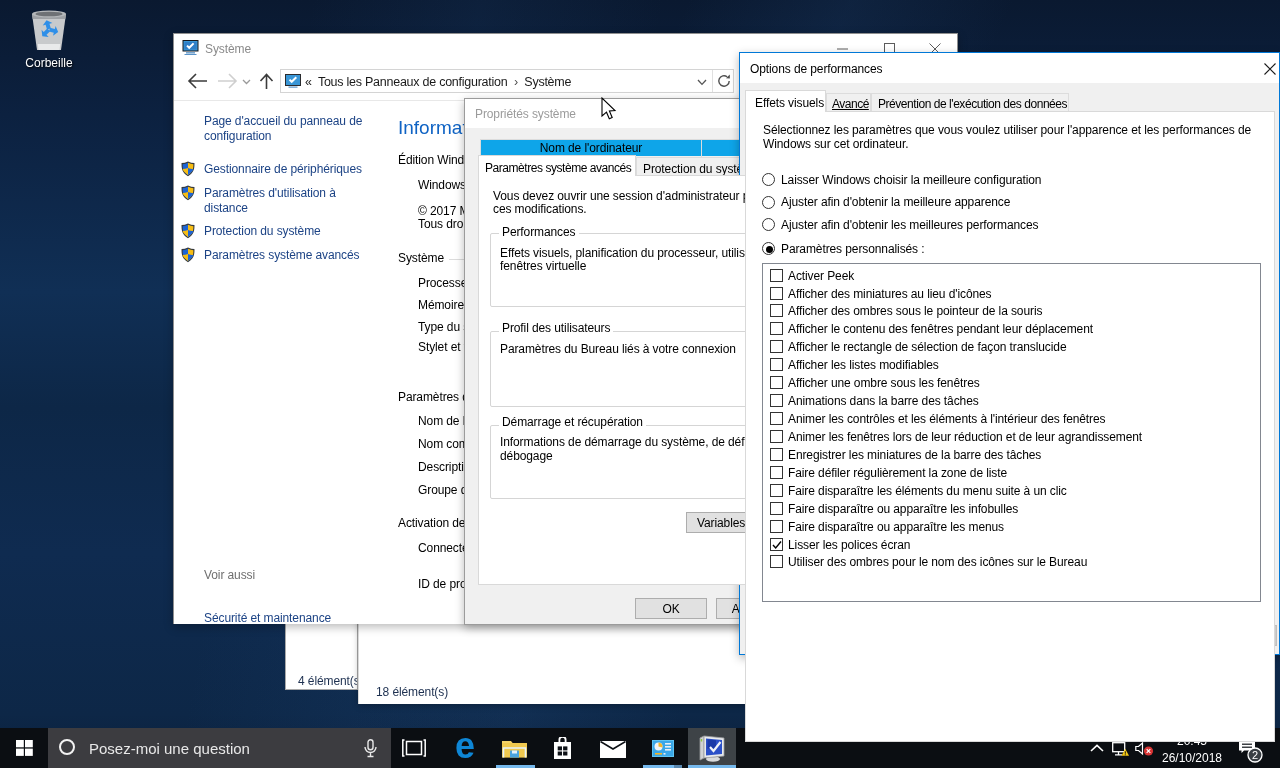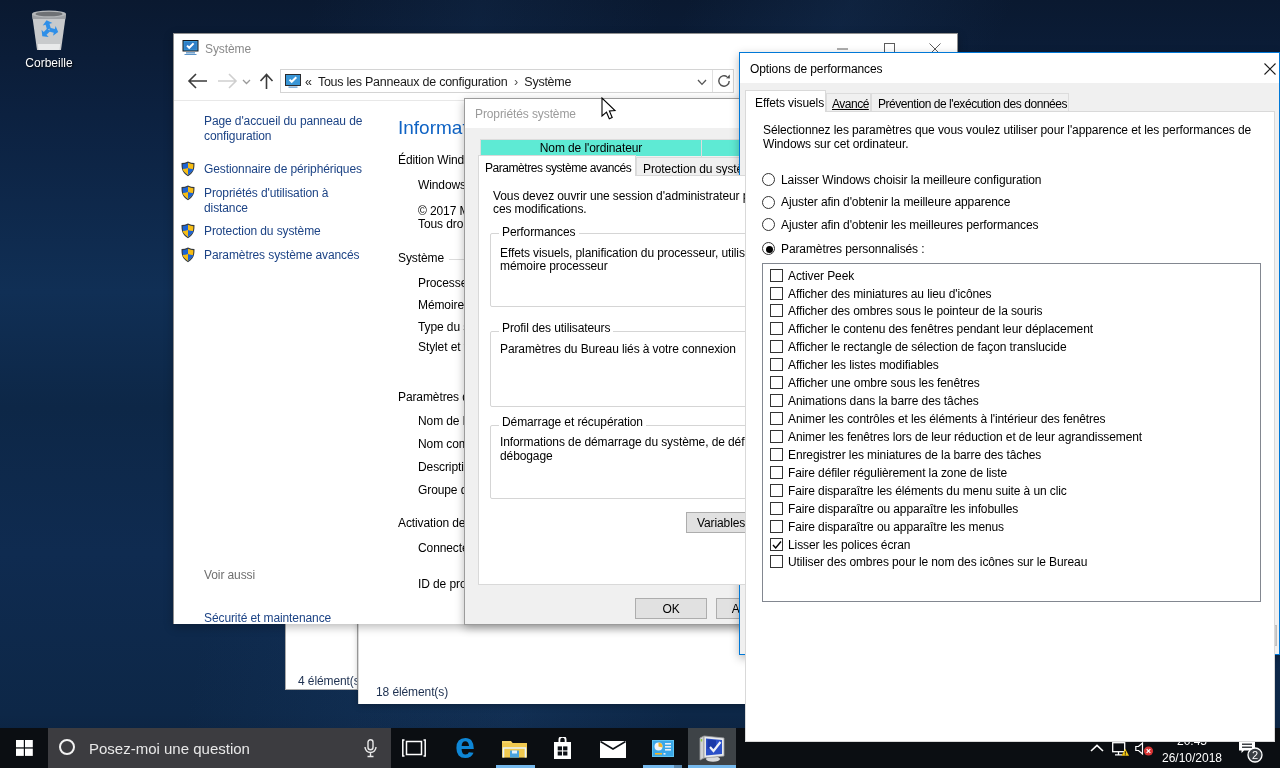--- a/index.html
+++ b/index.html
@@ -133,21 +133,21 @@
         <path d="M12.2 7 a5.2 5.2 0 1 1 -2.1 -4.2" stroke="#4f4f4f" stroke-width="1.4" fill="none"></path>
         <path d="M12.8 0.6 L12.8 4.4 L9 4.2 Z" fill="#4f4f4f"></path>
       </svg>
     </div>
   </div>
 
   <div class="abs" style="left:0; top:67px; width:100%; height:523px; background:#fff; overflow:hidden;">
 
     <div class="abs t12" style="left:30px; top:13px; color:#1c4385; width:165px; white-space:normal; line-height:14.5px;">Page d'accueil du panneau de configuration</div>
     <div class="abs t12" style="left:30px; top:61px; color:#1c4385;">Gestionnaire de périphériques</div>
-    <div class="abs t12" style="left:30px; top:85px; color:#1c4385; width:160px; white-space:normal; line-height:14.5px;">Propriétés d'utilisation à distance</div>
+    <div class="abs t12" style="left:30px; top:85px; color:#1c4385; width:160px; white-space:normal; line-height:14.5px;">Paramètres d'utilisation à distance</div>
     <div class="abs t12" style="left:30px; top:123px; color:#1c4385;">Protection du système</div>
     <div class="abs t12" style="left:30px; top:147px; color:#1c4385;">Paramètres système avancés</div>
     <div class="abs t12" style="left:30px; top:467px; color:#6f6f6f;">Voir aussi</div>
     <div class="abs t12" style="left:30px; top:510px; color:#1c4385;">Sécurité et maintenance</div>
   </div>
 
   <svg class="abs" style="left:7px; top:127px;" width="14" height="16" viewBox="0 0 13 14">
       <use href="#shield"></use>
     </svg>
   <svg class="abs" style="left:7px; top:151px;" width="14" height="16" viewBox="0 0 13 14">
@@ -181,21 +181,21 @@
     <div class="abs t12" style="left:20px; top:440px; color:#000;">Connectez-vous à Internet pour activer</div>
     <div class="abs t12" style="left:20px; top:476px; color:#000;">ID de produit :</div>
   </div>
 </div>
 
 <div class="dlg" style="left:464px; top:98px; width:476px; height:527px; border:1px solid #9b9b9b; box-shadow:0 3px 9px rgba(0,0,0,0.28);">
   <div class="abs" style="left:0; top:0; width:100%; height:29px; background:#fff;">
     <div class="abs t12" style="left:10px; top:8px; color:#9b9b9b;">Propriétés système</div>
   </div>
 
-  <div class="abs" style="left:15px; top:40px; width:446px; height:17px; background:#5eead4; border:1px solid #dcdcdc; border-bottom:none;">
+  <div class="abs" style="left:15px; top:40px; width:446px; height:17px; background:#0ea5e9; border:1px solid #dcdcdc; border-bottom:none;">
     <div class="abs t12" style="left:0; top:1px; width:220px; text-align:center; color:#000;">Nom de l'ordinateur</div>
     <div class="abs" style="left:220px; top:0; width:1px; height:17px; background:#dcdcdc;"></div>
     <div class="abs t12" style="left:221px; top:1px; width:211px; text-align:center; color:#000;">Matériel</div>
   </div>
 
   <div class="abs" style="left:13px; top:56px; width:158px; height:21px; background:#fff; border:1px solid #d9d9d9; border-bottom:none; z-index:3;">
     <div class="abs t12" style="left:6px; top:5px; color:#000; letter-spacing:-0.45px;">Paramètres système avancés</div>
   </div>
   <div class="abs" style="left:171px; top:58px; width:140px; height:19px; background:#f0f0f0; border:1px solid #dcdcdc; border-bottom:none;">
     <div class="abs t12" style="left:6px; top:4px; color:#000;">Protection du système</div>
@@ -204,21 +204,21 @@
     <div class="abs t12" style="left:6px; top:4px; color:#000;">Utilisation à distance</div>
   </div>
 
   <div class="abs" style="left:13px; top:76px; width:450px; height:410px; background:#fff; border:1px solid #d9d9d9; z-index:2;">
     <div class="abs t12" style="left:14px; top:13px; color:#000;">Vous devez ouvrir une session d'administrateur pour effectuer</div>
     <div class="abs t12" style="left:14px; top:26px; color:#000;">ces modifications.</div>
 
     <div class="abs" style="left:11px; top:57px; width:428px; height:74px; border:1px solid #d5d5d5; border-radius:2px;"></div>
     <div class="abs t12" style="left:20px; top:49px; background:#fff; padding:0 3px; color:#000;">Performances</div>
     <div class="abs t12" style="left:21px; top:70px; color:#000;">Effets visuels, planification du processeur, utilisation de la mémoire et</div>
-    <div class="abs t12" style="left:21px; top:83px; color:#000;">mémoire processeur</div>
+    <div class="abs t12" style="left:21px; top:83px; color:#000;">fenêtres virtuelle</div>
 
     <div class="abs" style="left:11px; top:155px; width:428px; height:76px; border:1px solid #d5d5d5; border-radius:2px;"></div>
     <div class="abs t12" style="left:20px; top:145px; background:#fff; padding:0 3px; color:#000;">Profil des utilisateurs</div>
     <div class="abs t12" style="left:21px; top:166px; color:#000;">Paramètres du Bureau liés à votre connexion</div>
 
     <div class="abs" style="left:11px; top:249px; width:428px; height:74px; border:1px solid #d5d5d5; border-radius:2px;"></div>
     <div class="abs t12" style="left:20px; top:239px; background:#fff; padding:0 3px; color:#000;">Démarrage et récupération</div>
     <div class="abs t12" style="left:21px; top:259px; color:#000;">Informations de démarrage du système, de défaillance du système et de</div>
     <div class="abs t12" style="left:21px; top:273px; color:#000;">débogage</div>
 

